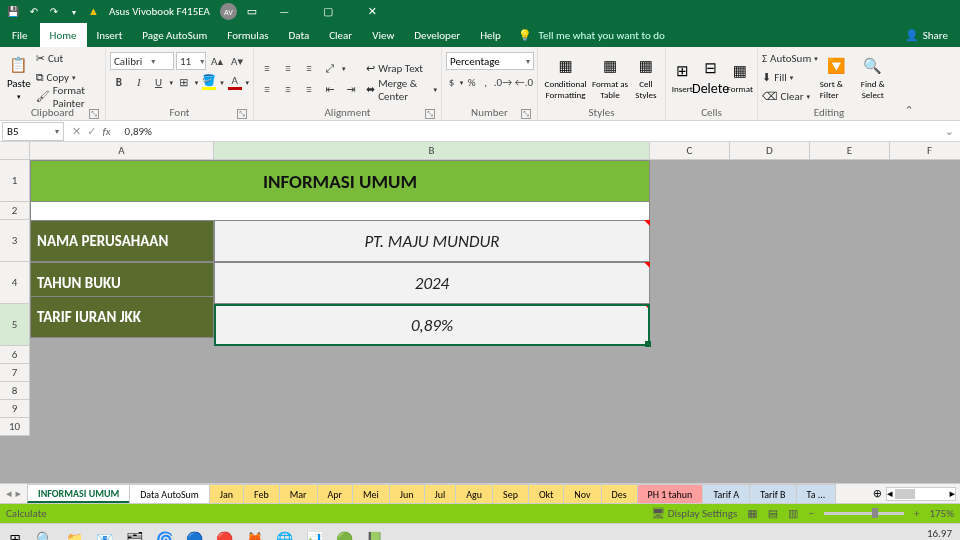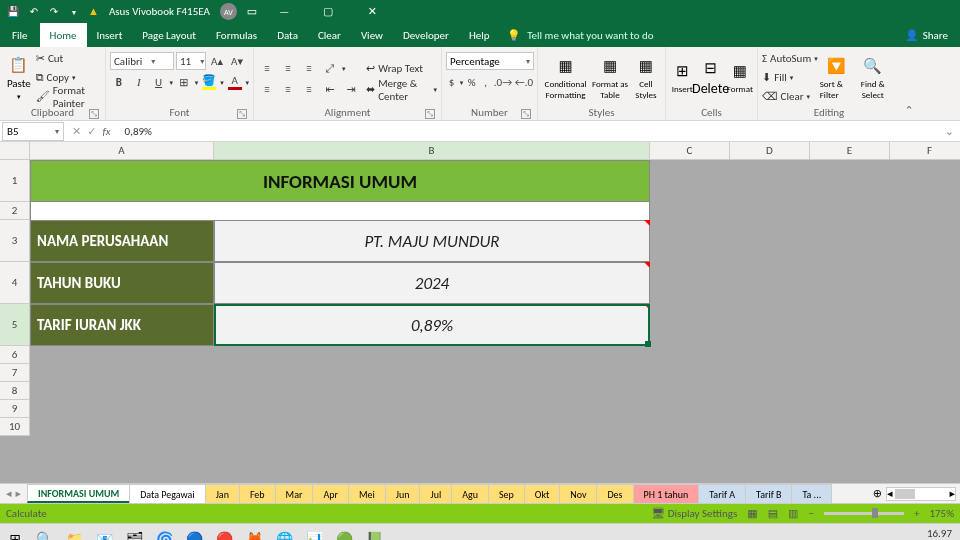--- a/index.html
+++ b/index.html
@@ -89,21 +89,21 @@
     <span class="winbtn">—</span>
     <span class="winbtn">▢</span>
     <span class="winbtn">✕</span>
   </div>
 </div>
 
 <div class="menubar">
   <div class="filetab">File</div>
   <div class="tab active">Home</div>
   <div class="tab">Insert</div>
-  <div class="tab">Page Layout</div>
+  <div class="tab">Page AutoSum</div>
   <div class="tab">Formulas</div>
   <div class="tab">Data</div>
   <div class="tab">Clear</div>
   <div class="tab">View</div>
   <div class="tab">Developer</div>
   <div class="tab">Help</div>
   <div class="tellme">
     <span>💡</span>
     <span>Tell me what you want to do</span>
   </div>
@@ -340,38 +340,38 @@
     <div style="position:absolute;left:0;top:42px;width:620px;height:18px;background:#fff;border-left:1px solid #888;border-right:1px solid #888"></div>
 
     <div style="position:absolute;left:0;top:60px;width:184px;height:42px;background:#5a6b2e;color:#fff;border:1px solid #888;display:flex;align-items:center;padding-left:6px;font-size:15px;font-weight:bold">NAMA PERUSAHAAN</div>
     <div style="position:absolute;left:184px;top:60px;width:436px;height:42px;background:#f2f2f2;border:1px solid #888;display:flex;align-items:center;justify-content:center;font-size:17px;font-style:italic;color:#222">PT. MAJU MUNDUR</div>
     <div class="red-tri" style="left:614px;top:60px"></div>
 
     <div style="position:absolute;left:0;top:102px;width:184px;height:42px;background:#5a6b2e;color:#fff;border:1px solid #888;display:flex;align-items:center;padding-left:6px;font-size:15px;font-weight:bold">TAHUN BUKU</div>
     <div style="position:absolute;left:184px;top:102px;width:436px;height:42px;background:#f2f2f2;border:1px solid #888;display:flex;align-items:center;justify-content:center;font-size:17px;font-style:italic;color:#222">2024</div>
     <div class="red-tri" style="left:614px;top:102px"></div>
 
-    <div style="position:absolute;left:0;top:144px;width:184px;height:42px;background:#5a6b2e;color:#fff;border:1px solid #888;display:flex;align-items:center;padding-left:6px;font-size:15px;font-weight:bold">TARIF IURAN JKK</div>
+    <div style="position:absolute;left:0;top:136px;width:184px;height:42px;background:#5a6b2e;color:#fff;border:1px solid #888;display:flex;align-items:center;padding-left:6px;font-size:15px;font-weight:bold">TARIF IURAN JKK</div>
     <div style="position:absolute;left:184px;top:144px;width:436px;height:42px;background:#f2f2f2;border:1px solid #888;display:flex;align-items:center;justify-content:center;font-size:17px;font-style:italic;color:#222">0,89%</div>
     <div class="red-tri" style="left:614px;top:144px"></div>
 
     <div class="sel-box" style="left:184px;top:144px;width:436px;height:42px">
         <div class="sel-handle"></div>
       </div>
   </div>
 </div>
 
 <div class="tabstrip">
   <div class="tsnav">
     <span>◂</span>
     <span>▸</span>
   </div>
   <div id="sheettabs" style="display:flex">
       <div class="shtab act">INFORMASI UMUM</div>
-      <div class="shtab ">Data Pegawai</div>
+      <div class="shtab ">Data AutoSum</div>
       <div class="shtab y">Jan</div>
       <div class="shtab y">Feb</div>
       <div class="shtab y">Mar</div>
       <div class="shtab y">Apr</div>
       <div class="shtab y">Mei</div>
       <div class="shtab y">Jun</div>
       <div class="shtab y">Jul</div>
       <div class="shtab y">Agu</div>
       <div class="shtab y">Sep</div>
       <div class="shtab y">Okt</div>

